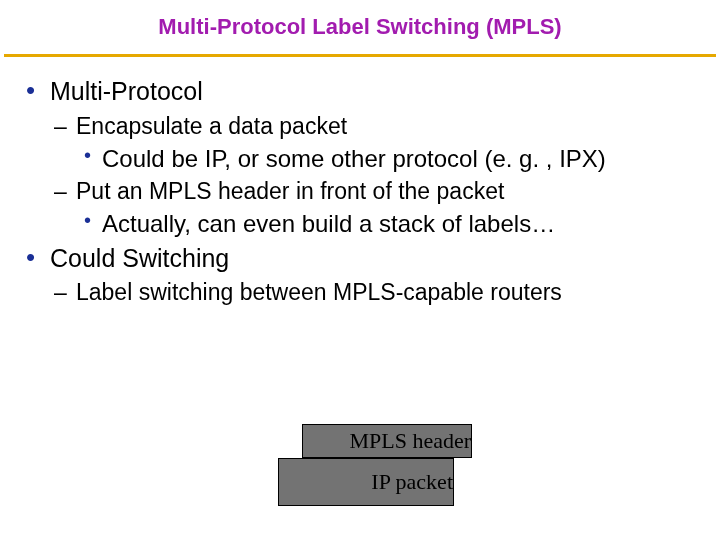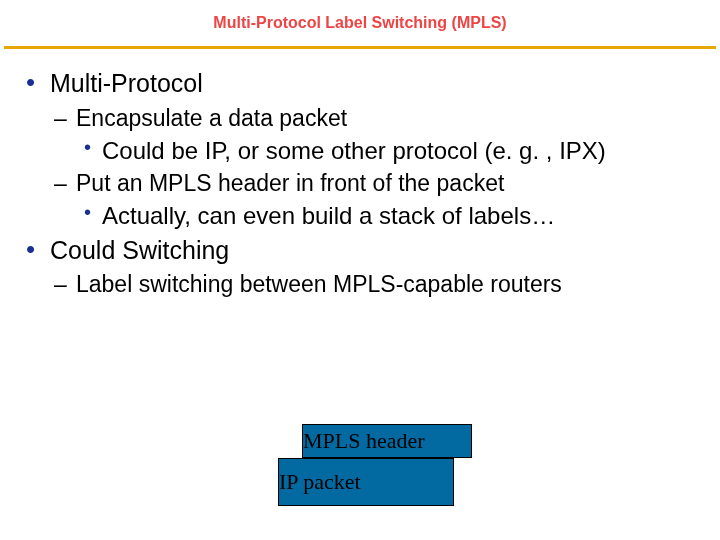--- a/index.html
+++ b/index.html
@@ -16,23 +16,23 @@
     width: 720px;
     height: 540px;
     position: relative;
     box-sizing: border-box;
   }
   .title-area {
     padding: 14px 20px 8px 20px;
     text-align: center;
   }
   .title {
-    color: #ef4444;
+    color: #a21caf;
     font-weight: bold;
-    font-size: 16px;
+    font-size: 22px;
     letter-spacing: 0px;
   }
   .rule {
     height: 0;
     border-top: 3px solid #e6a800;
     margin: 6px 4px 0 4px;
   }
   .content {
     padding: 18px 26px 0 26px;
     font-size: 25px;
@@ -94,25 +94,25 @@
     font-size: 20px;
   }
   .diagram {
     position: absolute;
     left: 248px;
     top: 424px;
     width: 224px;
   }
   .box {
     border: 1.5px solid #000;
-    text-align: left;
+    text-align: right;
     font-family: "Times New Roman", Times, serif;
     font-size: 22px;
     box-sizing: border-box;
-    background: #0369a1;
+    background: #737373;
   }
   .box-top {
     width: 170px;
     height: 34px;
     line-height: 32px;
     margin-left: 54px;
   }
   .box-bottom {
     width: 176px;
     height: 48px;

